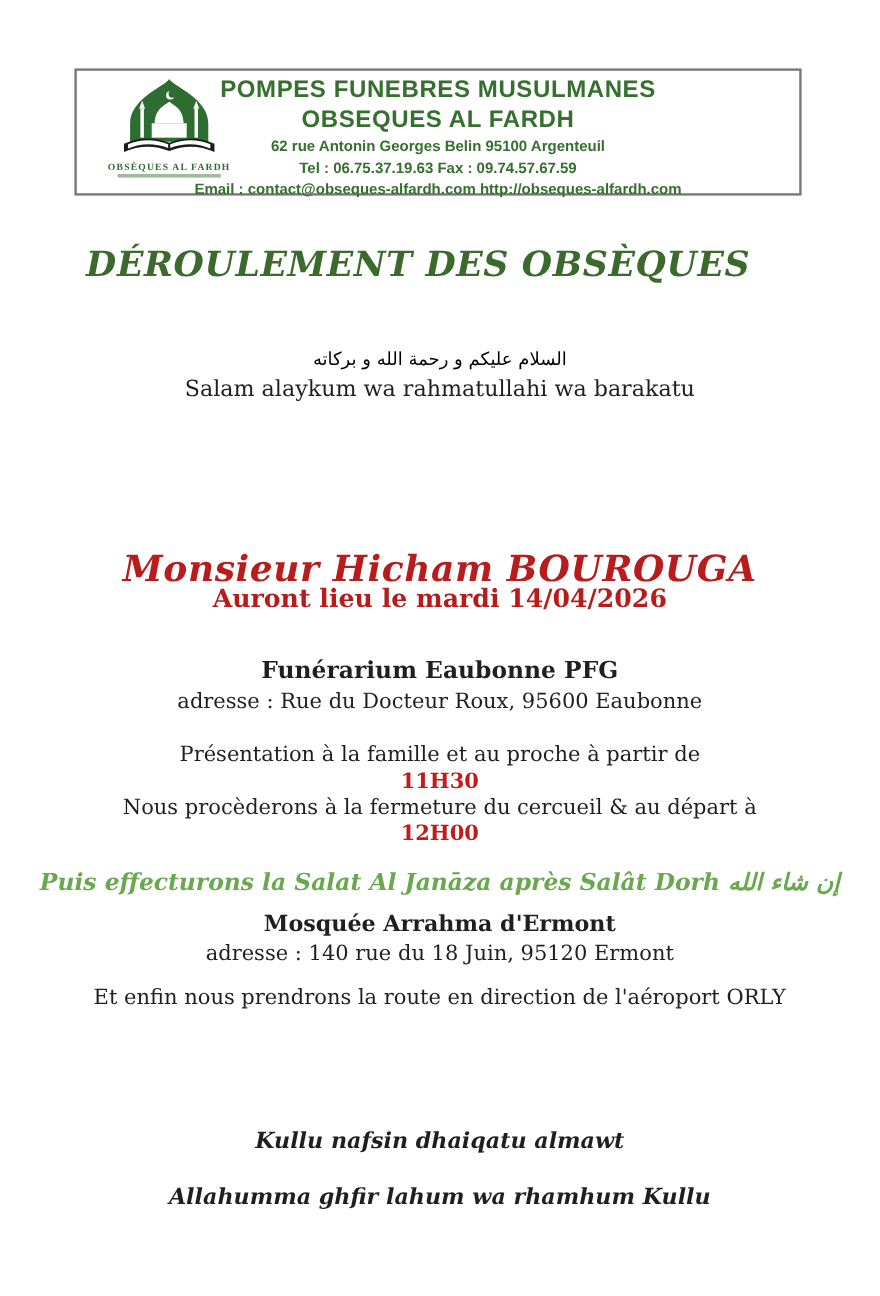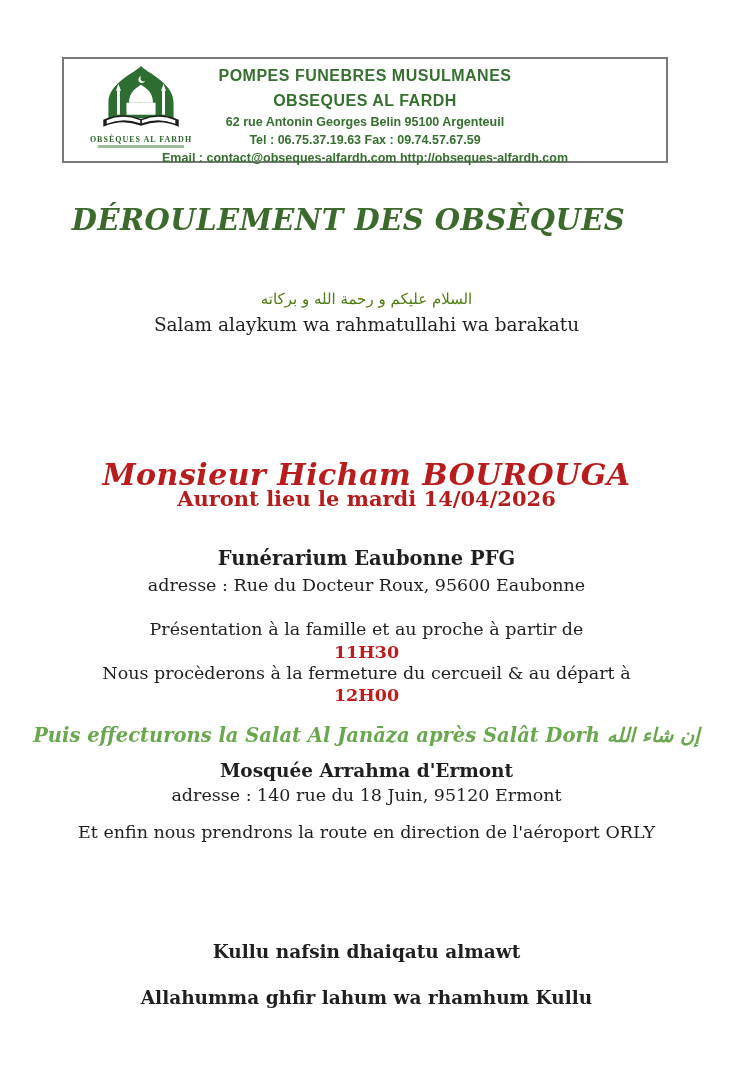--- a/index.html
+++ b/index.html
@@ -34,31 +34,31 @@
   .logo-tagline {
     width:86px; height:3px; background:#9dbd9a; margin-top:1px;
   }
   .header-text {
     position:absolute; left:0; top:4px; width:100%;
     text-align:center;
     font-family:"Liberation Sans", sans-serif;
     color:#35702e;
     font-weight:bold;
   }
-  .company-line { font-size:16px; line-height:25px; letter-spacing:0.5px; }
+  .company-line { font-size:20px; line-height:25px; letter-spacing:0.5px; }
   .header-sub { font-size:12.5px; line-height:17px; margin-top:1px; }
   
   .abs { position:absolute; left:0; width:100%; text-align:center; }
   .doc-title {
     top:203px;
     font-size:29px; font-weight:bold; font-style:italic;
     color:#3c6a2c; letter-spacing:0.5px;
     padding-right:36px;
   }
-  .arabic-greeting { top:290px; font-size:15px; color:#4d7c0f; }
+  .arabic-greeting { top:290px; font-size:15px; color:#000000; }
   .salam { top:314px; font-size:18.5px; }
   .quote { top:356px; font-size:17.5px; }
   .deceased-name {
     top:457px; font-size:30px; font-weight:bold; font-style:italic;
     color:#b91c1c; letter-spacing:0.5px;
   }
   .date-line { top:486px; font-size:21px; font-weight:bold; color:#b71c1c; }
   .funerarium-name { top:547px; font-size:19.5px; font-weight:bold; }
   .funerarium-addr { top:575px; font-size:17.5px; }
   .presentation-line { top:619px; font-size:17.5px; }
@@ -67,21 +67,21 @@
   .closing-line { top:663px; font-size:17.5px; }
   .time-2 { top:685px; }
   .salat-line {
     top:724px; font-size:19.5px; font-weight:bold; font-style:italic;
     color:#6aa84f;
   }
   .salat-arabic { font-style:italic; }
   .mosque-name { top:760px; font-size:18.5px; font-weight:bold; }
   .mosque-addr { top:785px; font-size:17.5px; }
   .airport-line { top:822px; font-size:17.5px; }
-  .footer-quote { font-size:18.5px; font-weight:bold; }
+  .footer-quote { font-size:18.5px; font-weight:bold; font-style:italic; }
   .fq1 { top:941px; }
   .fq2 { top:964px; }
   .fq3 { top:987px; }
 </style>
 </head>
 <body>
 
 <div class="page">
 
   <div class="header-box">

